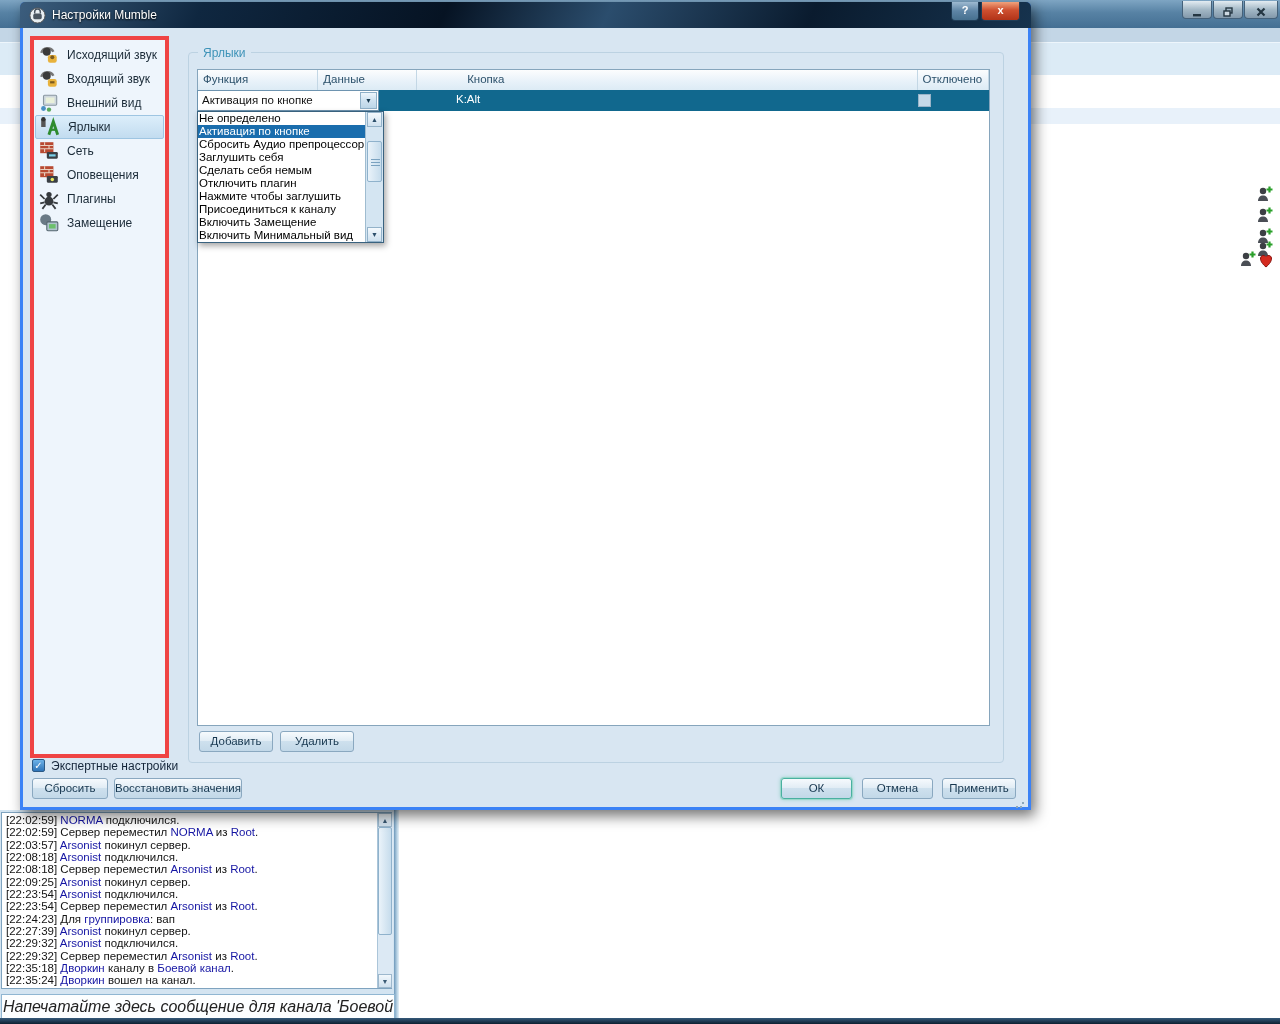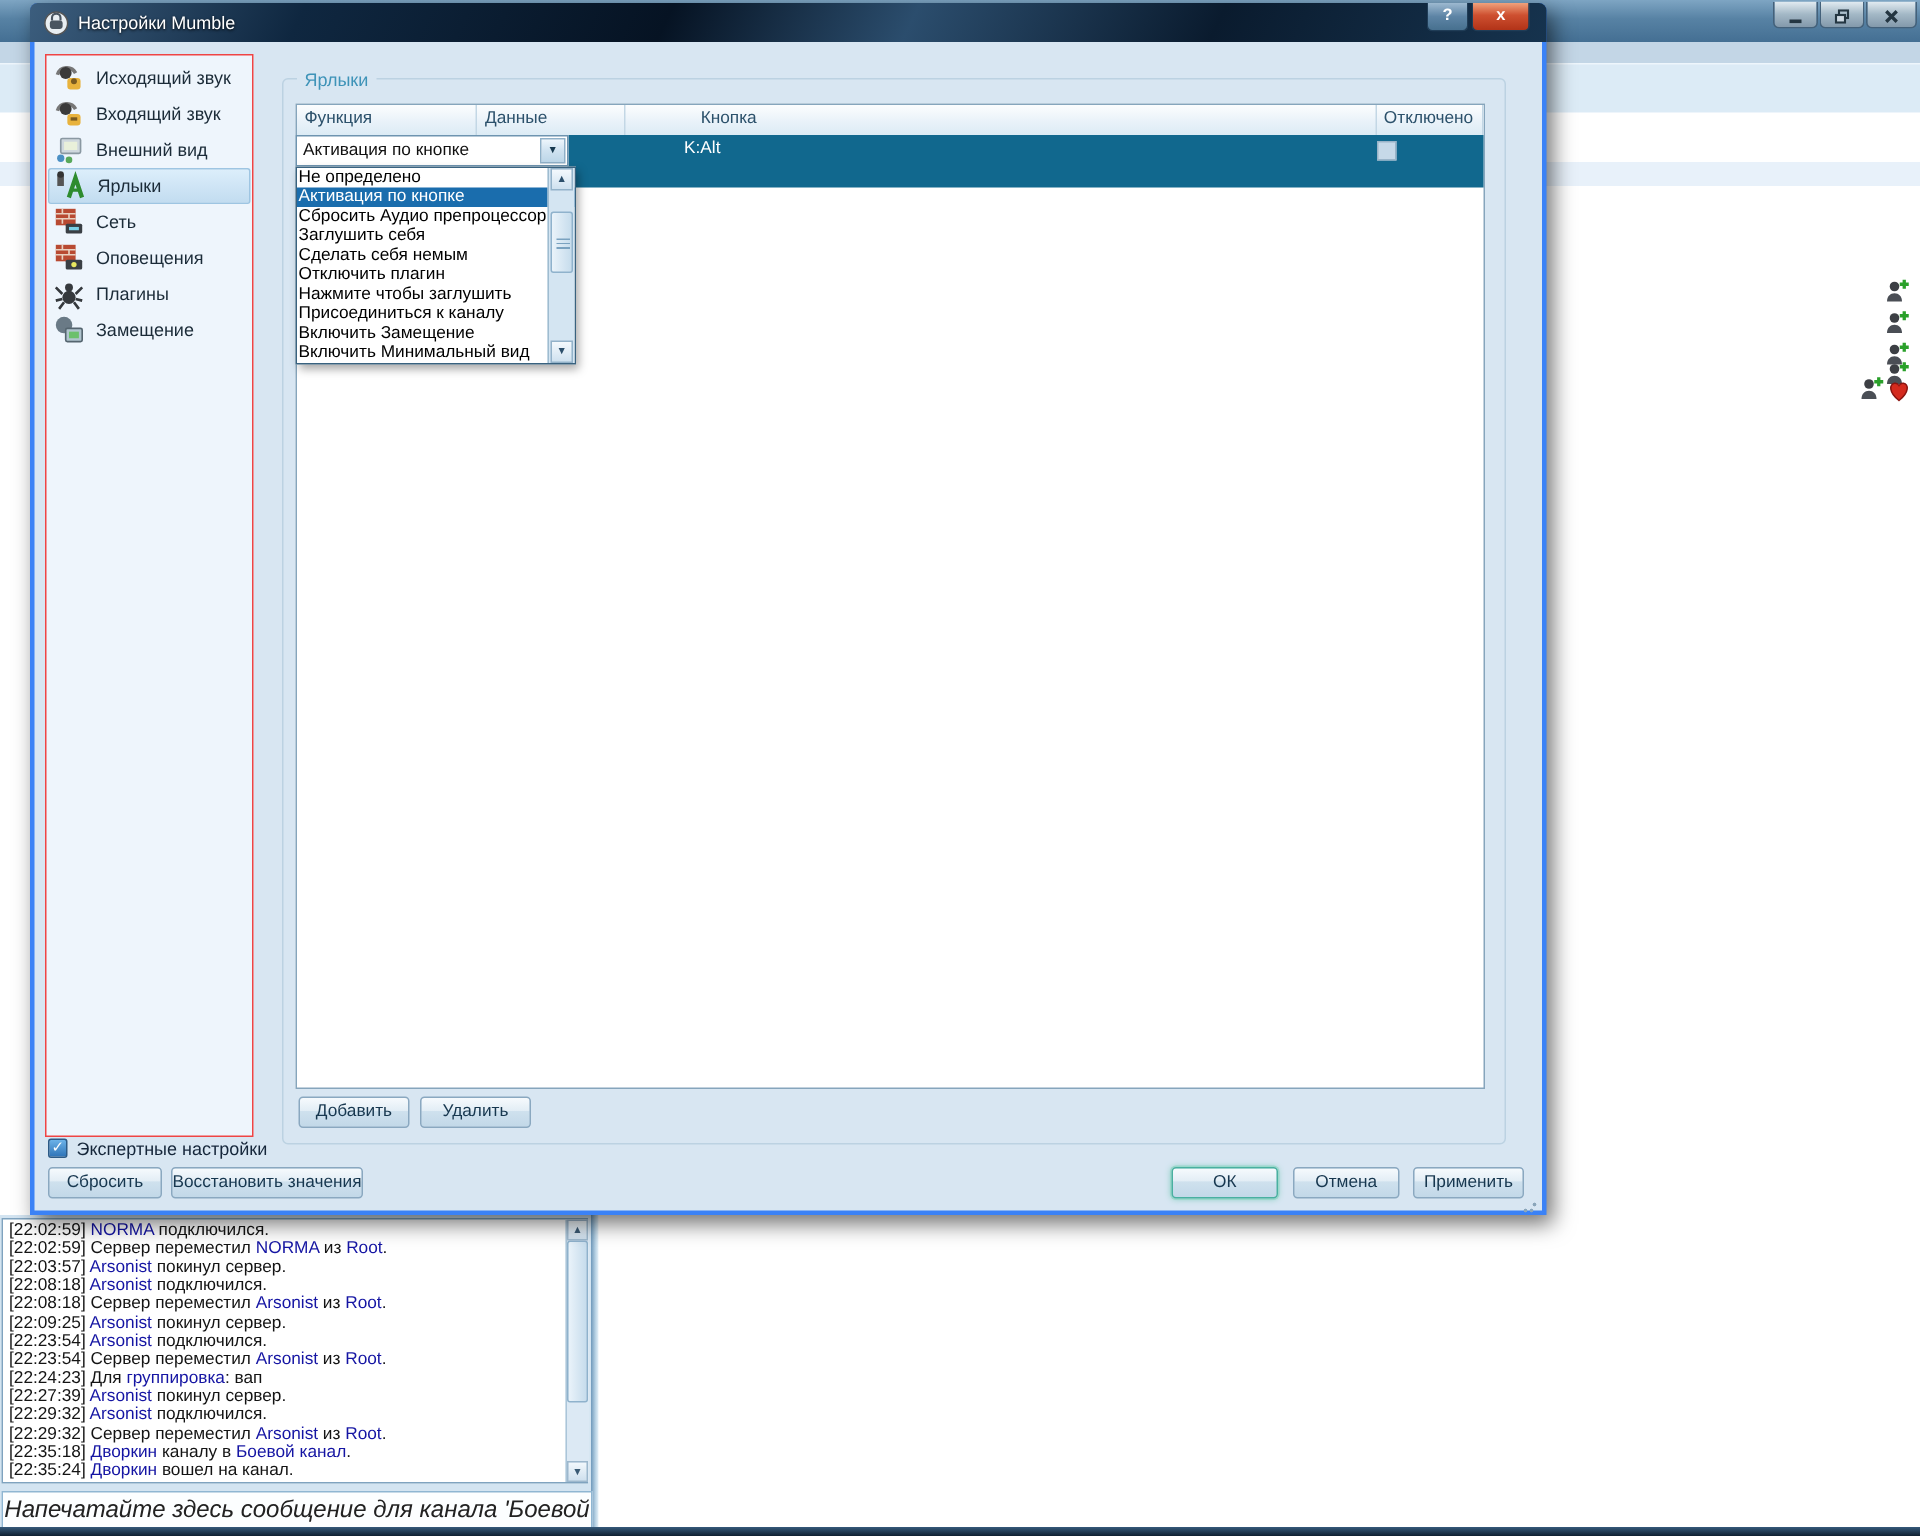--- a/index.html
+++ b/index.html
@@ -48,36 +48,36 @@
     background:linear-gradient(115deg,#3c5e7e 0%,#0f2740 18%,#061323 42%,#2b4d6d 58%,#0a1b2e 78%,#16334e 100%)}
   #dlg-icon{left:9px;top:5px;width:17px;height:17px}
   #dlg-title{left:32px;top:6px;color:#fff;font-size:12px;text-shadow:0 1px 2px #000}
   .cap-btn{top:0;height:19px;border:1px solid #203d57;border-top:none;
     border-radius:0 0 4px 4px;color:#fff;font-weight:bold;font-size:11px;
     text-align:center;line-height:17px;box-sizing:border-box}
   #dlg-help{left:931px;width:28px;background:linear-gradient(180deg,#9db9d0,#5d84a5 50%,#47708f)}
   #dlg-close{left:961px;width:39px;background:linear-gradient(180deg,#f0a27c,#ce5030 45%,#b23318)}
   #dlg-body{left:3px;top:26px;width:1005px;height:779px;background:#d8e6f2}
   #sidebar{left:10px;top:34px;width:139px;height:722px;background:#eef5fc;
-    border:1px solid #ef4444;box-sizing:border-box;padding-top:3px}
+    border:4px solid #ef4444;box-sizing:border-box;padding-top:3px}
   .side-item{height:24px;display:flex;align-items:center;gap:7px;padding-left:3px;
     margin:0 1px;font-size:12px;color:#1b2b38;box-sizing:border-box}
   .side-item.sel{background:linear-gradient(180deg,#dceefb,#c2dcf0);
     border:1px solid #9ec5e2;border-radius:2px}
   .side-icon{width:22px;height:22px;flex:0 0 22px}
   .side-icon svg{width:22px;height:22px}
   #grpbox{left:168px;top:50px;width:814px;height:709px;border:1px solid #bcd2e2;border-radius:4px}
   #grp-label{left:178px;top:44px;background:#d8e6f2;padding:0 5px;color:#3e93b8;font-size:12px}
   #tbl{left:177px;top:67px;width:793px;height:657px;background:#fff;
     border:1px solid #86a5bc;box-sizing:border-box}
   #tbl-head{display:flex;height:20px;border-bottom:1px solid #c8dbe8;
     background:linear-gradient(180deg,#fcfdfe,#e9f2f9 55%,#dcebf5)}
   .th{box-sizing:border-box;border-right:1px solid #c3d7e5;padding:3px 0 0 5px;
     font-size:11.5px;color:#2c516b;white-space:nowrap;overflow:hidden}
-  #row-sel{left:358px;top:88px;width:611px;height:35px;background:#11688e}
+  #row-sel{left:358px;top:88px;width:611px;height:21px;background:#11688e}
   #row-key{position:absolute;left:78px;top:3px;color:#fff;font-size:11.5px}
   #row-chk{position:absolute;left:540px;top:4px;width:13px;height:13px;background:#c6d9e8;
     border:1px solid #9ab4c8;box-sizing:border-box}
   #combo{left:177px;top:88px;width:182px;height:21px;background:#fff;
     border:1px solid #6e94b0;box-sizing:border-box}
   #combo-text{position:absolute;left:4px;top:3px;font-size:11.5px;color:#111;white-space:nowrap}
   #combo-arrow{position:absolute;right:1px;top:1px;width:17px;height:17px;
     border:1px solid #8fb0c8;box-sizing:border-box;text-align:center;font-size:7px;
     color:#17394f;line-height:15px;
     background:linear-gradient(180deg,#eef6fc,#cfe2f0 50%,#bcd6e8)}

